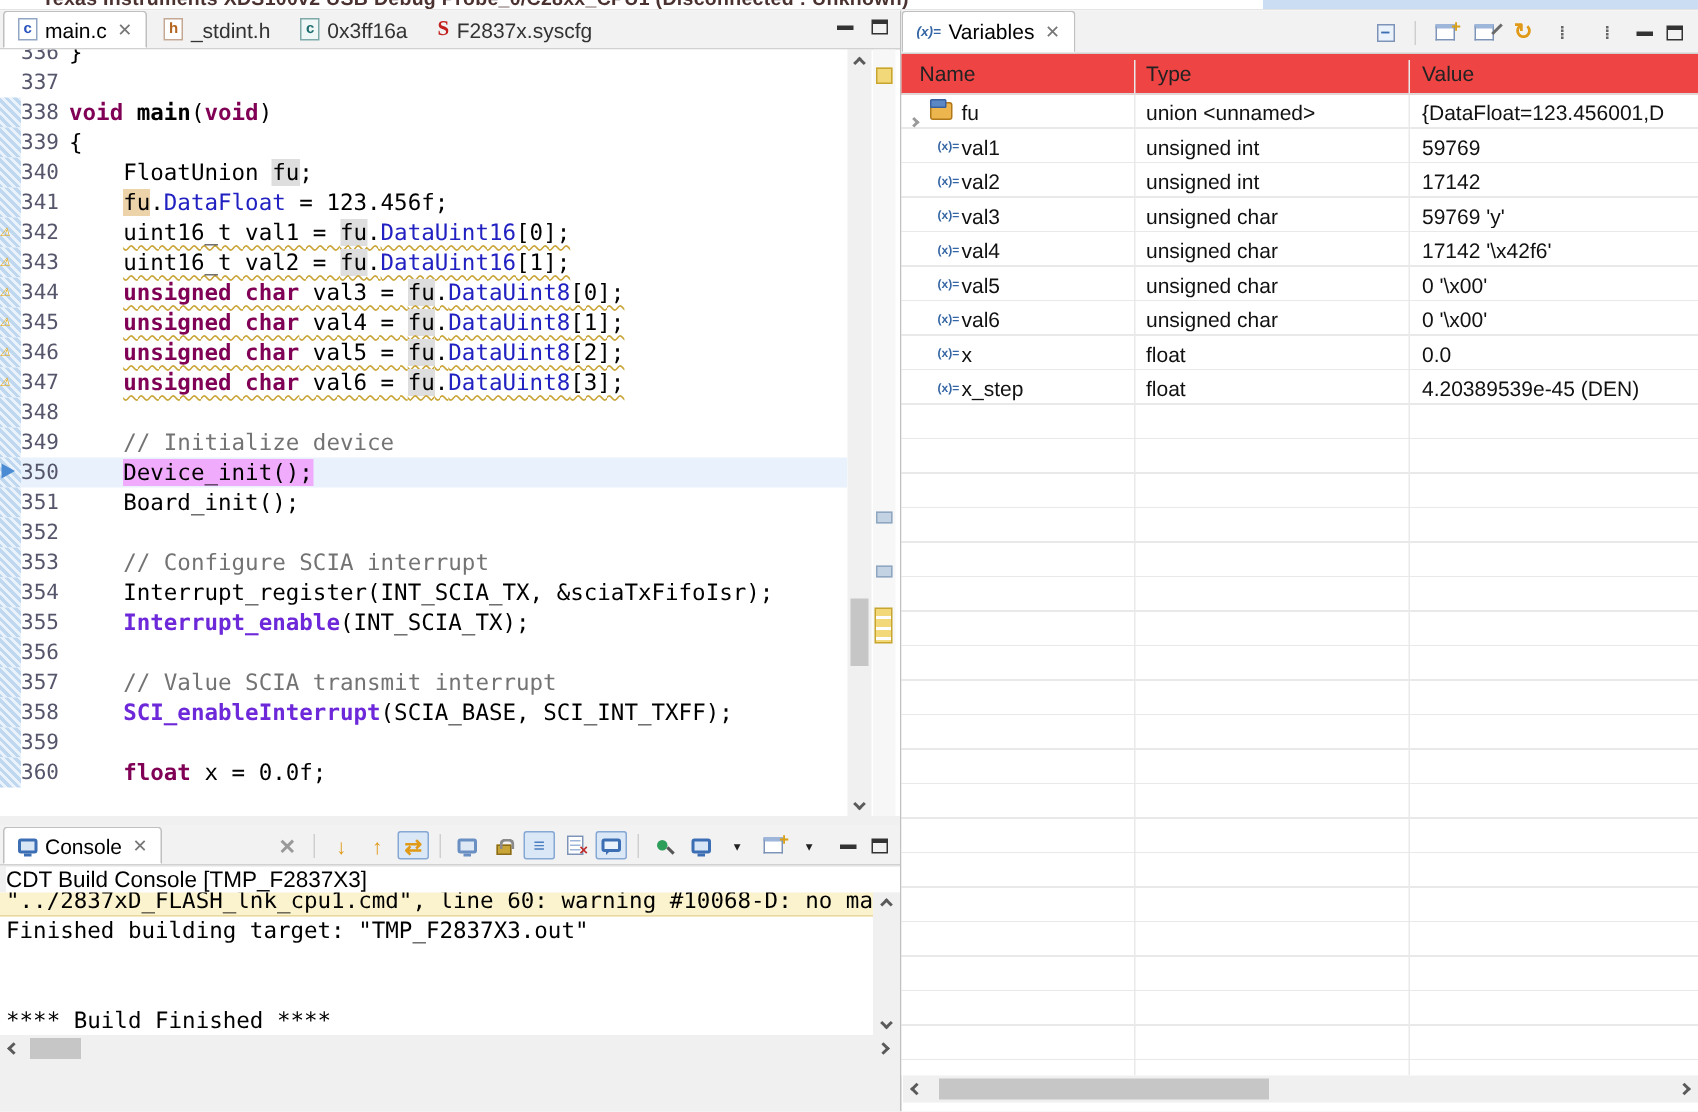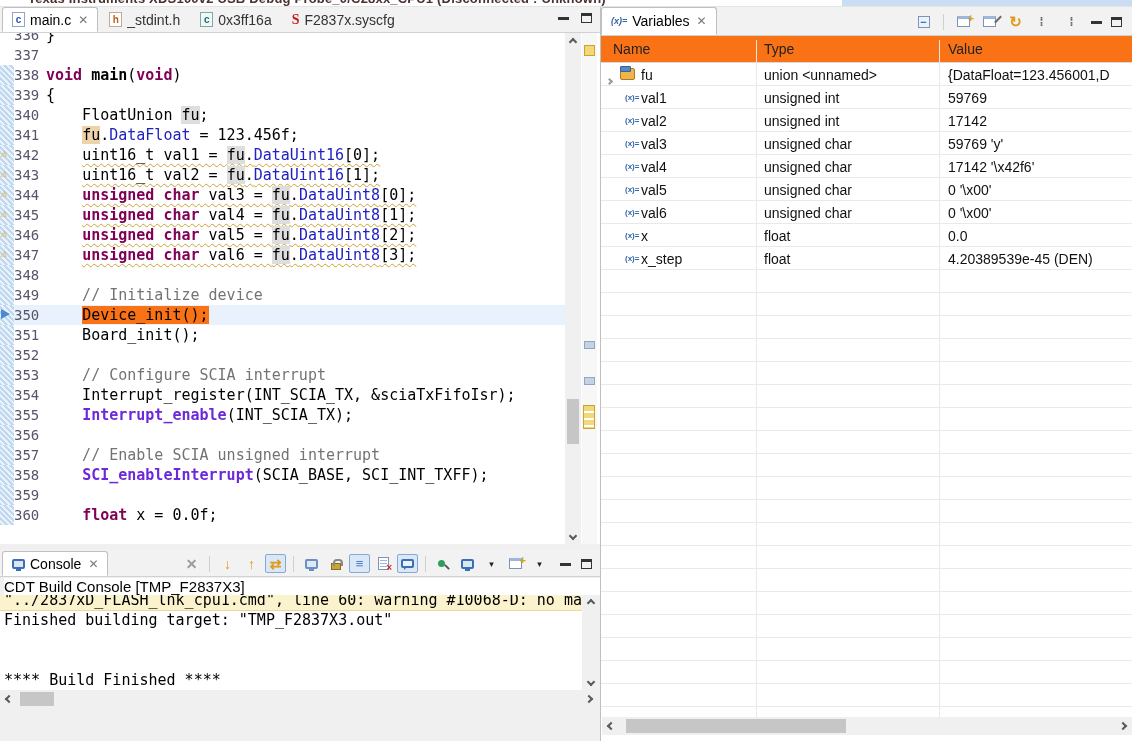--- a/index.html
+++ b/index.html
@@ -53,39 +53,39 @@
               border-left:9px solid #4B8BD4; border-top:5px solid transparent; border-bottom:5px solid transparent; }
   .lnum { width:32px; flex:0 0 32px; text-align:right; padding-right:7px; color:#55556B; font-size:14px; }
   .lcode { flex:1; }
   .tk-k { color:#7F0055; font-weight:bold; }
   .tk-b { font-weight:bold; }
   .tk-m { color:#2121C2; }
   .tk-c { color:#737373;margin-top:32px; }
   .tk-f { color:#6d28d9; font-weight:bold; }
   .tk-o { background:#DEDEDE; }
   .tk-w { background:#EDD3A9; }
-  .tk-hl { background:#f97316; }
+  .tk-hl { background:#f0abfc; }
   .tk-u { text-decoration:underline; text-decoration-style:wavy; text-decoration-color:#C9A437;
           text-decoration-thickness:1px; text-underline-offset:3px;text-align:right; }
   #editor-vsb { left:565px; top:26px; width:16px; height:512px; }
   #overview-ruler { position:absolute; left:582px; top:26px; width:15px; height:512px; background:#F7F7F7; }
   .ov-warn-sq { position:absolute; left:2px; top:12px; width:11px; height:11px; background:#F2D878; border:1px solid #C7A52E; }
   .ov-mark-a { position:absolute; left:2px; top:308px; width:11px; height:8px; background:#C3D3E4; border:1px solid #8FA7C0; }
   .ov-mark-b { position:absolute; left:2px; top:344px; width:11px; height:8px; background:#C3D3E4; border:1px solid #8FA7C0; }
   .ov-warn-stack { position:absolute; left:1px; top:372px; width:12px; height:24px;
                    background:repeating-linear-gradient(to bottom,#F2D878 0 5px,#FFF 5px 7px); border:1px solid #C7A52E; }
   #editor-hsb { left:0px; top:538px; width:600px; height:17px; }
 
   
   #vars-panel { position:absolute; left:600px; top:7px; width:532px; height:734px;
                 background:#FFF; border-left:1px solid #C0C0C0; }
   #vars-tabbar { height:29px; }
   #vars-tabbar .tab { height:28px; font-size:14px; }
   .vars-tab-icon { font-size:9px; color:#3465A4; font-weight:bold; font-style:italic; }
-  #vars-header { position:absolute; left:0; top:29px; width:100%; height:27px; background:#f97316;
+  #vars-header { position:absolute; left:0; top:29px; width:100%; height:27px; background:#ef4444;
                  border-bottom:1px solid #DADADA; font-size:14px; color:#222; }
   #vars-header .hc { position:absolute; top:5px; }
   #vars-grid { position:absolute; left:0; top:56px; width:100%; height:654px; overflow:hidden;
                background:repeating-linear-gradient(to bottom,#FFF 0 22px,#E9E9E9 22px 23px); }
   .vcol { position:absolute; top:0; bottom:0; width:1px; background:#E9E9E9; }
   .vrow { position:absolute; left:0; width:100%; height:23px; font-size:14px; color:#111;
           display:flex; align-items:center; }
   .vrow .name { position:absolute; left:40px; white-space:pre; }
   .vrow .type { position:absolute; left:163px; white-space:pre; }
   .vrow .val  { position:absolute; left:347px; right:2px; white-space:pre; overflow:hidden; }
@@ -197,21 +197,21 @@
           <div class="code-line"><span class="gut"><i class="hatch"></i><i class="mk-warn">⚠</i></span><span class="lnum">347</span><span class="lcode"><span class="tk-p">    </span><span class="tk-k tk-u">unsigned char</span><span class="tk-u"> val6 = </span><span class="tk-o tk-u">fu</span><span class="tk-u">.</span><span class="tk-m tk-u">DataUint8</span><span class="tk-u">[3];</span></span></div>
           <div class="code-line"><span class="gut"><i class="hatch"></i></span><span class="lnum">348</span><span class="lcode"></span></div>
           <div class="code-line"><span class="gut"><i class="hatch"></i></span><span class="lnum">349</span><span class="lcode"><span class="tk-c">    // Initialize device</span></span></div>
           <div class="code-line cur"><span class="gut"><i class="hatch"></i><i class="mk-arrow"></i></span><span class="lnum">350</span><span class="lcode"><span class="tk-p">    </span><span class="tk-hl">Device_init();</span></span></div>
           <div class="code-line"><span class="gut"><i class="hatch"></i></span><span class="lnum">351</span><span class="lcode"><span class="tk-p">    Board_init();</span></span></div>
           <div class="code-line"><span class="gut"><i class="hatch"></i></span><span class="lnum">352</span><span class="lcode"></span></div>
           <div class="code-line"><span class="gut"><i class="hatch"></i></span><span class="lnum">353</span><span class="lcode"><span class="tk-c">    // Configure SCIA interrupt</span></span></div>
           <div class="code-line"><span class="gut"><i class="hatch"></i></span><span class="lnum">354</span><span class="lcode"><span class="tk-p">    Interrupt_register(INT_SCIA_TX, &amp;sciaTxFifoIsr);</span></span></div>
           <div class="code-line"><span class="gut"><i class="hatch"></i></span><span class="lnum">355</span><span class="lcode"><span class="tk-p">    </span><span class="tk-f">Interrupt_enable</span><span class="tk-p">(INT_SCIA_TX);</span></span></div>
           <div class="code-line"><span class="gut"><i class="hatch"></i></span><span class="lnum">356</span><span class="lcode"></span></div>
-          <div class="code-line"><span class="gut"><i class="hatch"></i></span><span class="lnum">357</span><span class="lcode"><span class="tk-c">    // Enable SCIA unsigned interrupt</span></span></div>
+          <div class="code-line"><span class="gut"><i class="hatch"></i></span><span class="lnum">357</span><span class="lcode"><span class="tk-c">    // Value SCIA transmit interrupt</span></span></div>
           <div class="code-line"><span class="gut"><i class="hatch"></i></span><span class="lnum">358</span><span class="lcode"><span class="tk-p">    </span><span class="tk-f">SCI_enableInterrupt</span><span class="tk-p">(SCIA_BASE, SCI_INT_TXFF);</span></span></div>
           <div class="code-line"><span class="gut"><i class="hatch"></i></span><span class="lnum">359</span><span class="lcode"></span></div>
           <div class="code-line"><span class="gut"><i class="hatch"></i></span><span class="lnum">360</span><span class="lcode"><span class="tk-p">    </span><span class="tk-k">float</span><span class="tk-p"> x = 0.0f;</span></span></div>
         </div>
       </div>
 
     <div class="sb" id="editor-vsb">
       <span class="sbarrow" style="left:0;top:2px;width:16px;height:14px;">
           <i class="chev up"></i>
         </span>

